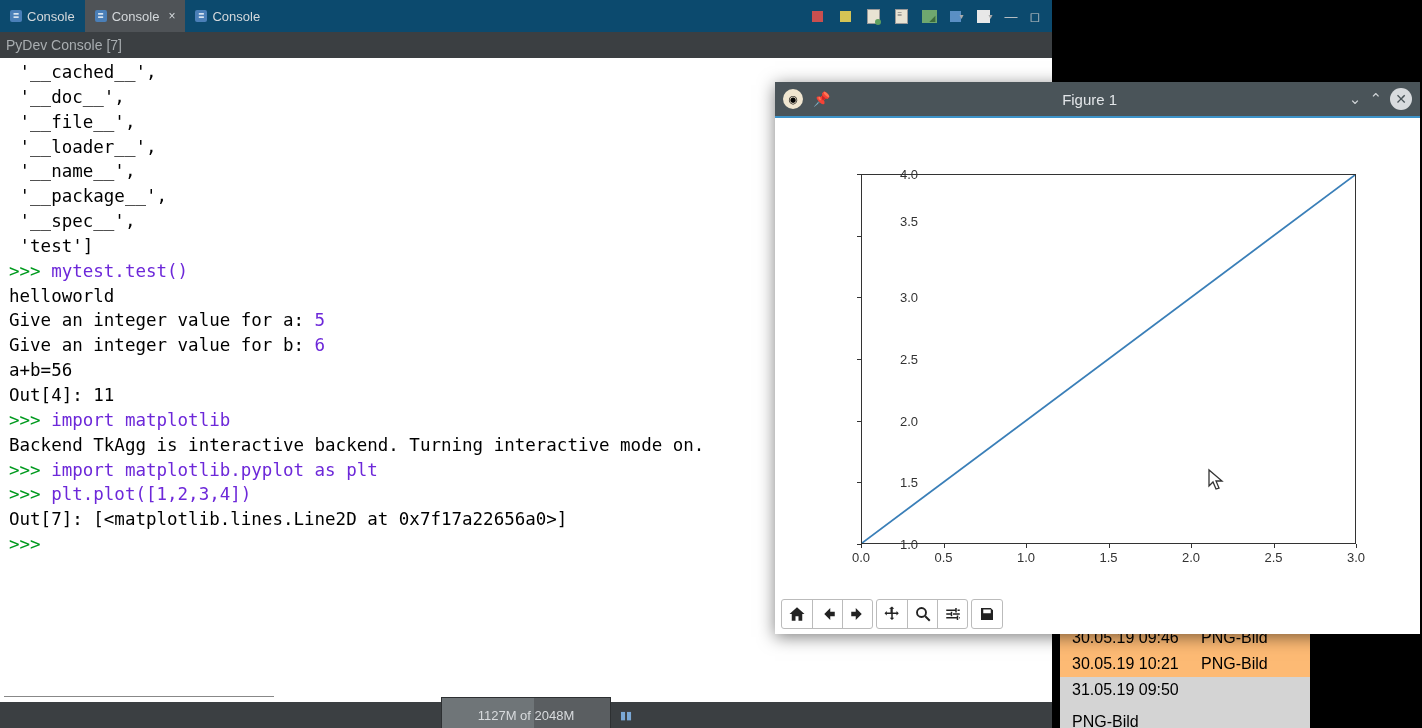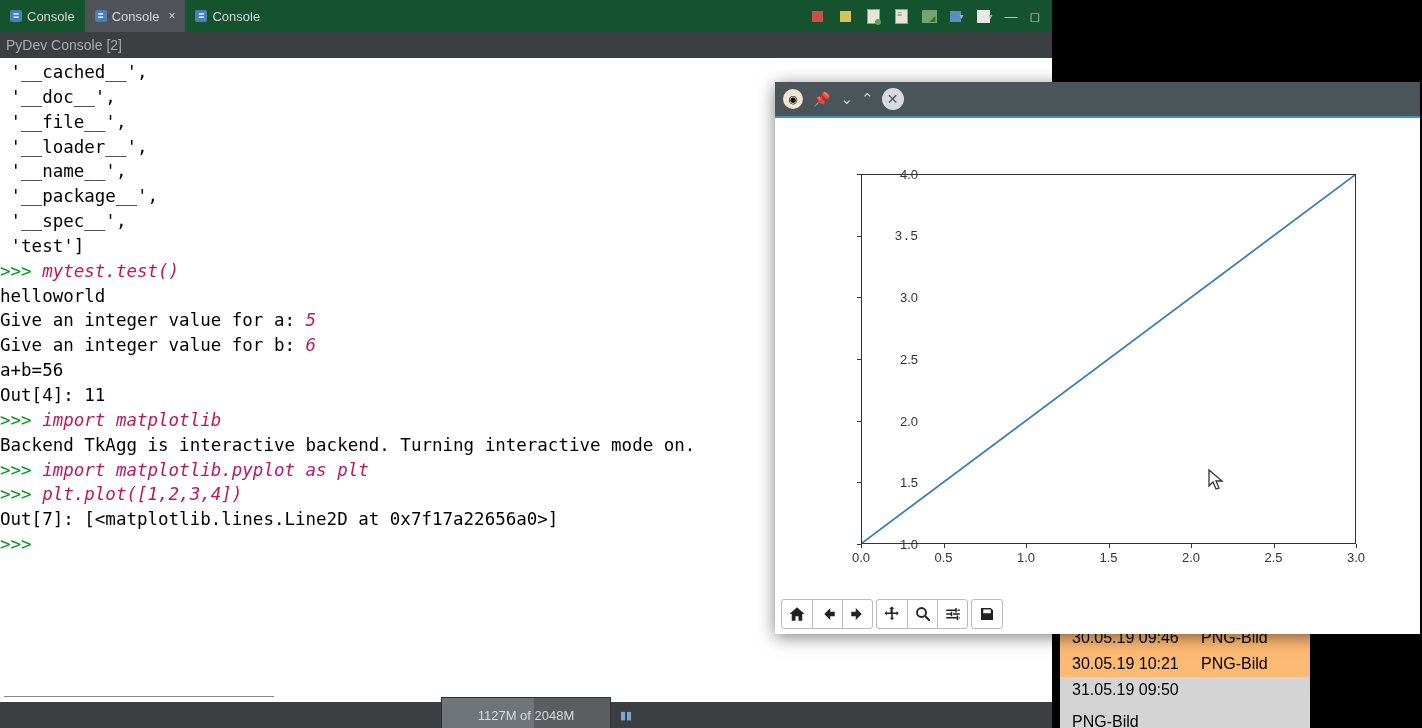--- a/index.html
+++ b/index.html
@@ -15,21 +15,21 @@
   position: absolute;
   left: 0; top: 0;
   width: 1052px;
   height: 728px;
   background: #3b3f42;
   display: flex;
   flex-direction: column;
 }
 .tab-bar {
   height: 32px;
-  background: #14532d;
+  background: #0c4a6e;
   display: flex;
   align-items: stretch;
 }
 .tab {
   display: flex;
   align-items: center;
   padding: 0 10px;
   color: #d4d8db;
   font-size: 13px;
   cursor: pointer;
@@ -81,26 +81,26 @@
   padding: 0 6px;
   display: flex;
   align-items: center;
 }
 .console {
   flex: 1;
   background: #fff;
   font-family: "DejaVu Sans Mono", monospace;
   font-size: 17.5px;
   line-height: 1.42;
-  padding: 2px 0;
+  padding: 2px 9px;
   overflow: hidden;
   white-space: pre;
 }
 .c-black { color: #000; }
-.c-blue { color: #be185d; font-style: italic; }
+.c-blue { color: #6d28d9; }
 .c-green { color: #009a1e; }
 .status-bar {
   height: 26px;
   background: #3b3f42;
   display: flex;
   align-items: center;
   justify-content: center;
   position: relative;
 }
 .input-stub {
@@ -311,21 +311,21 @@
           <span class="dropdown-arrow">▾</span>
         </div>
       <div class="tb-btn">
           <div class="sq-white"></div>
           <span class="dropdown-arrow">▾</span>
         </div>
       <div class="wm-btn">—</div>
       <div class="wm-btn">◻</div>
     </div>
   </div>
-  <div class="subtitle-bar">PyDev Console [2]</div>
+  <div class="subtitle-bar">PyDev Console [7]</div>
   <div class="console" id="console"><div><span class="c-black"> '__cached__',</span></div><div><span class="c-black"> '__doc__',</span></div><div><span class="c-black"> '__file__',</span></div><div><span class="c-black"> '__loader__',</span></div><div><span class="c-black"> '__name__',</span></div><div><span class="c-black"> '__package__',</span></div><div><span class="c-black"> '__spec__',</span></div><div><span class="c-black"> 'test']</span></div><div><span class="c-green">&gt;&gt;&gt; </span><span class="c-blue">mytest.test()</span></div><div><span class="c-black">helloworld</span></div><div><span class="c-black">Give an integer value for a: </span><span class="c-blue">5</span></div><div><span class="c-black">Give an integer value for b: </span><span class="c-blue">6</span></div><div><span class="c-black">a+b=56</span></div><div><span class="c-black">Out[4]: 11</span></div><div><span class="c-green">&gt;&gt;&gt; </span><span class="c-blue">import matplotlib</span></div><div><span class="c-black">Backend TkAgg is interactive backend. Turning interactive mode on.</span></div><div><span class="c-green">&gt;&gt;&gt; </span><span class="c-blue">import matplotlib.pyplot as plt</span></div><div><span class="c-green">&gt;&gt;&gt; </span><span class="c-blue">plt.plot([1,2,3,4])</span></div><div><span class="c-black">Out[7]: [&lt;matplotlib.lines.Line2D at 0x7f17a22656a0&gt;]</span></div><div><span class="c-green">&gt;&gt;&gt; </span></div></div>
   <div class="input-stub"></div>
   <div class="status-bar">
     <div class="mem-indicator">
       <div class="mem-fill"></div>
       <span class="mem-text">1127M of 2048M</span>
       <span class="mem-anim">▮▮</span>
     </div>
   </div>
 </div>
@@ -348,20 +348,21 @@
         <span class="file-date">30.05.19 10:21</span>
         <span>PNG-Bild</span>
       </div>
     </div>
 </div>
 
 <div class="figure-window">
   <div class="fig-titlebar">
     <div class="fig-app-icon">◉</div>
     <div class="fig-pin">📌</div>
+    <div class="fig-title">Figure 1</div>
     <div class="fig-wm">
       <div class="fig-wm-btn">⌄</div>
       <div class="fig-wm-btn">⌃</div>
       <div class="fig-close">✕</div>
     </div>
   </div>
   <div class="fig-accent"></div>
   <div class="fig-canvas" id="fig-canvas">
     <div class="plot-area">
       <svg class="plot-line" viewBox="0 0 495 370" preserveAspectRatio="none">
@@ -376,21 +377,21 @@
   <div class="y-tick" style="top: 426px;">1.0</div>
       <div class="tick-mark-y" style="top: 426px;"></div>
       <div class="y-tick" style="top: 364.333px;">1.5</div>
       <div class="tick-mark-y" style="top: 364.333px;"></div>
       <div class="y-tick" style="top: 302.667px;">2.0</div>
       <div class="tick-mark-y" style="top: 302.667px;"></div>
       <div class="y-tick" style="top: 241px;">2.5</div>
       <div class="tick-mark-y" style="top: 241px;"></div>
       <div class="y-tick" style="top: 179.333px;">3.0</div>
       <div class="tick-mark-y" style="top: 179.333px;"></div>
-      <div class="y-tick" style="top: 118px; font-family: Liberation Mono, monospace;">3.5</div>
+      <div class="y-tick" style="top: 103px;">3.5</div>
       <div class="tick-mark-y" style="top: 117.667px;"></div>
       <div class="y-tick" style="top: 56px;">4.0</div>
       <div class="tick-mark-y" style="top: 56px;"></div>
       <div class="x-tick" style="left: 86px;">0.0</div>
       <div class="tick-mark-x" style="left: 86px;"></div>
       <div class="x-tick" style="left: 168.5px;">0.5</div>
       <div class="tick-mark-x" style="left: 168.5px;"></div>
       <div class="x-tick" style="left: 251px;">1.0</div>
       <div class="tick-mark-x" style="left: 251px;"></div>
       <div class="x-tick" style="left: 333.5px;">1.5</div>

